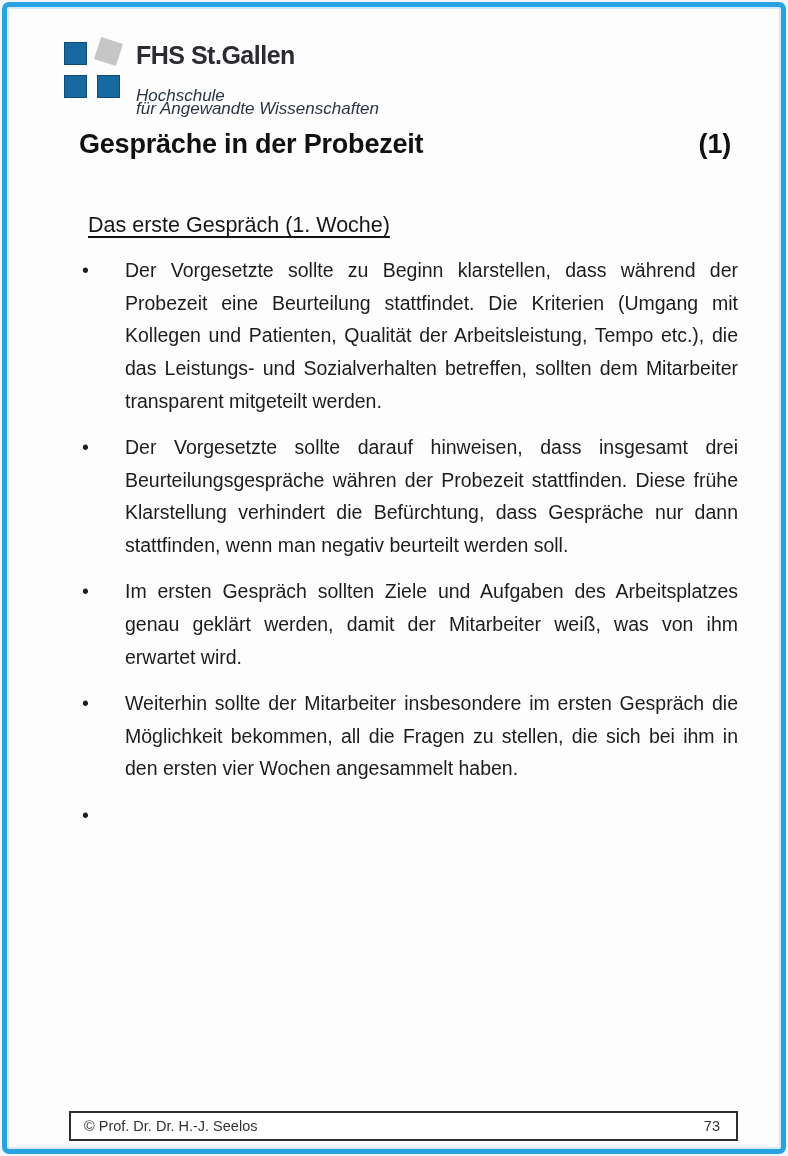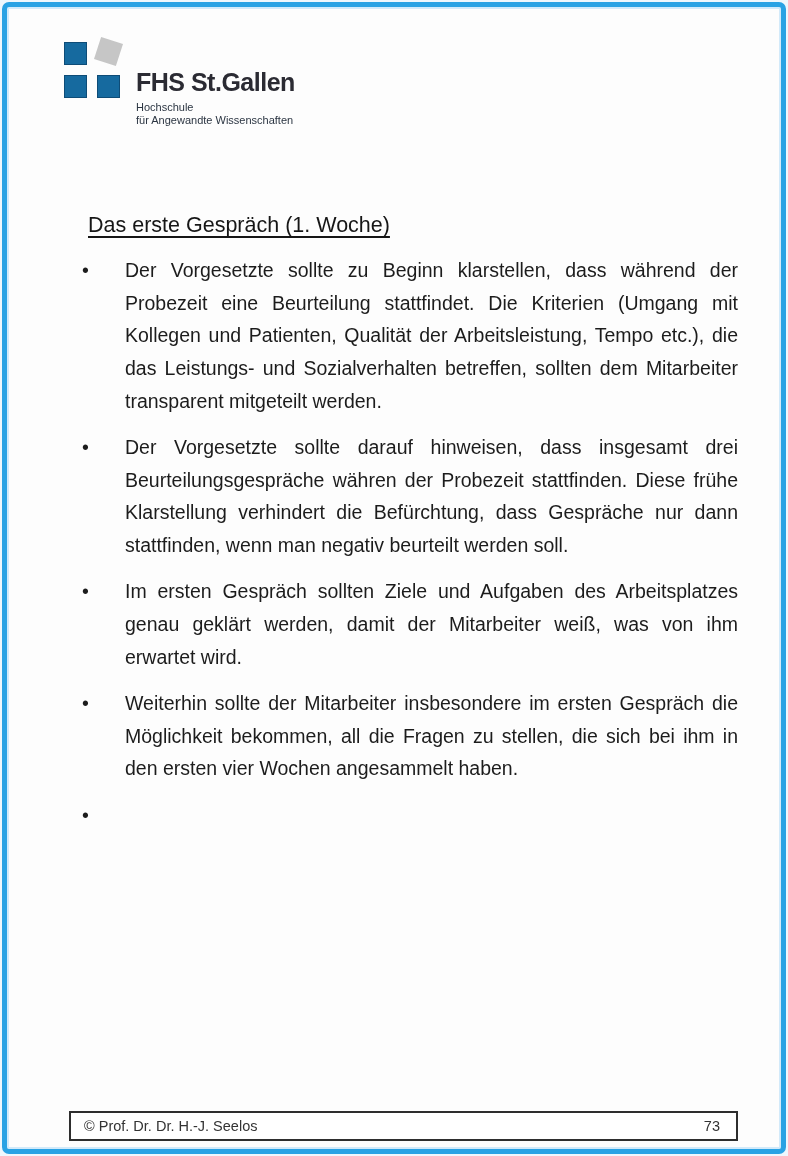--- a/index.html
+++ b/index.html
@@ -58,27 +58,27 @@
   .logo-text {
     margin-left: 16px;
     padding-top: 2px;
   }
   .brand {
     font-size: 25px;
     font-weight: bold;
     letter-spacing: -0.5px;
     color: #2b2b33;
     line-height: 26px;
-    margin-top: 27px;
   }
   .brand-sub {
-    margin-top: 6px;
-    font-size: 11px;
+    margin-top: 22px;
+    font-size: 17px;
     line-height: 12.5px;
     color: #2b3542;
+    font-style: italic;
   }
   
   .title-row {
     position: absolute;
     top: 122px;
     left: 72px;
     right: 50px;
     display: flex;
     justify-content: space-between;
     align-items: baseline;
@@ -173,20 +173,24 @@
       </div>
       <div class="logo-text">
         <div class="brand">FHS St.Gallen</div>
         <div class="brand-sub">
           <div>Hochschule</div>
           <div>für Angewandte Wissenschaften</div>
         </div>
       </div>
     </div>
 
+    <div class="title-row">
+      <h1>Gespräche in der Probezeit</h1>
+      <span class="num">(1)</span>
+    </div>
 
     <div class="section-heading">Das erste Gespräch (1. Woche)</div>
 
     <ul class="bullets">
       <li>
         <span class="marker">•</span>
         <span>Der Vorgesetzte sollte zu Beginn klarstellen, dass während der Probezeit eine Beurteilung stattfindet. Die Kriterien (Umgang mit Kollegen und Patienten, Qualität der Arbeitsleistung, Tempo etc.), die das Leistungs- und Sozialverhalten betreffen, sollten dem Mitarbeiter transparent mitgeteilt werden.</span>
       </li>
       <li>
         <span class="marker">•</span>

